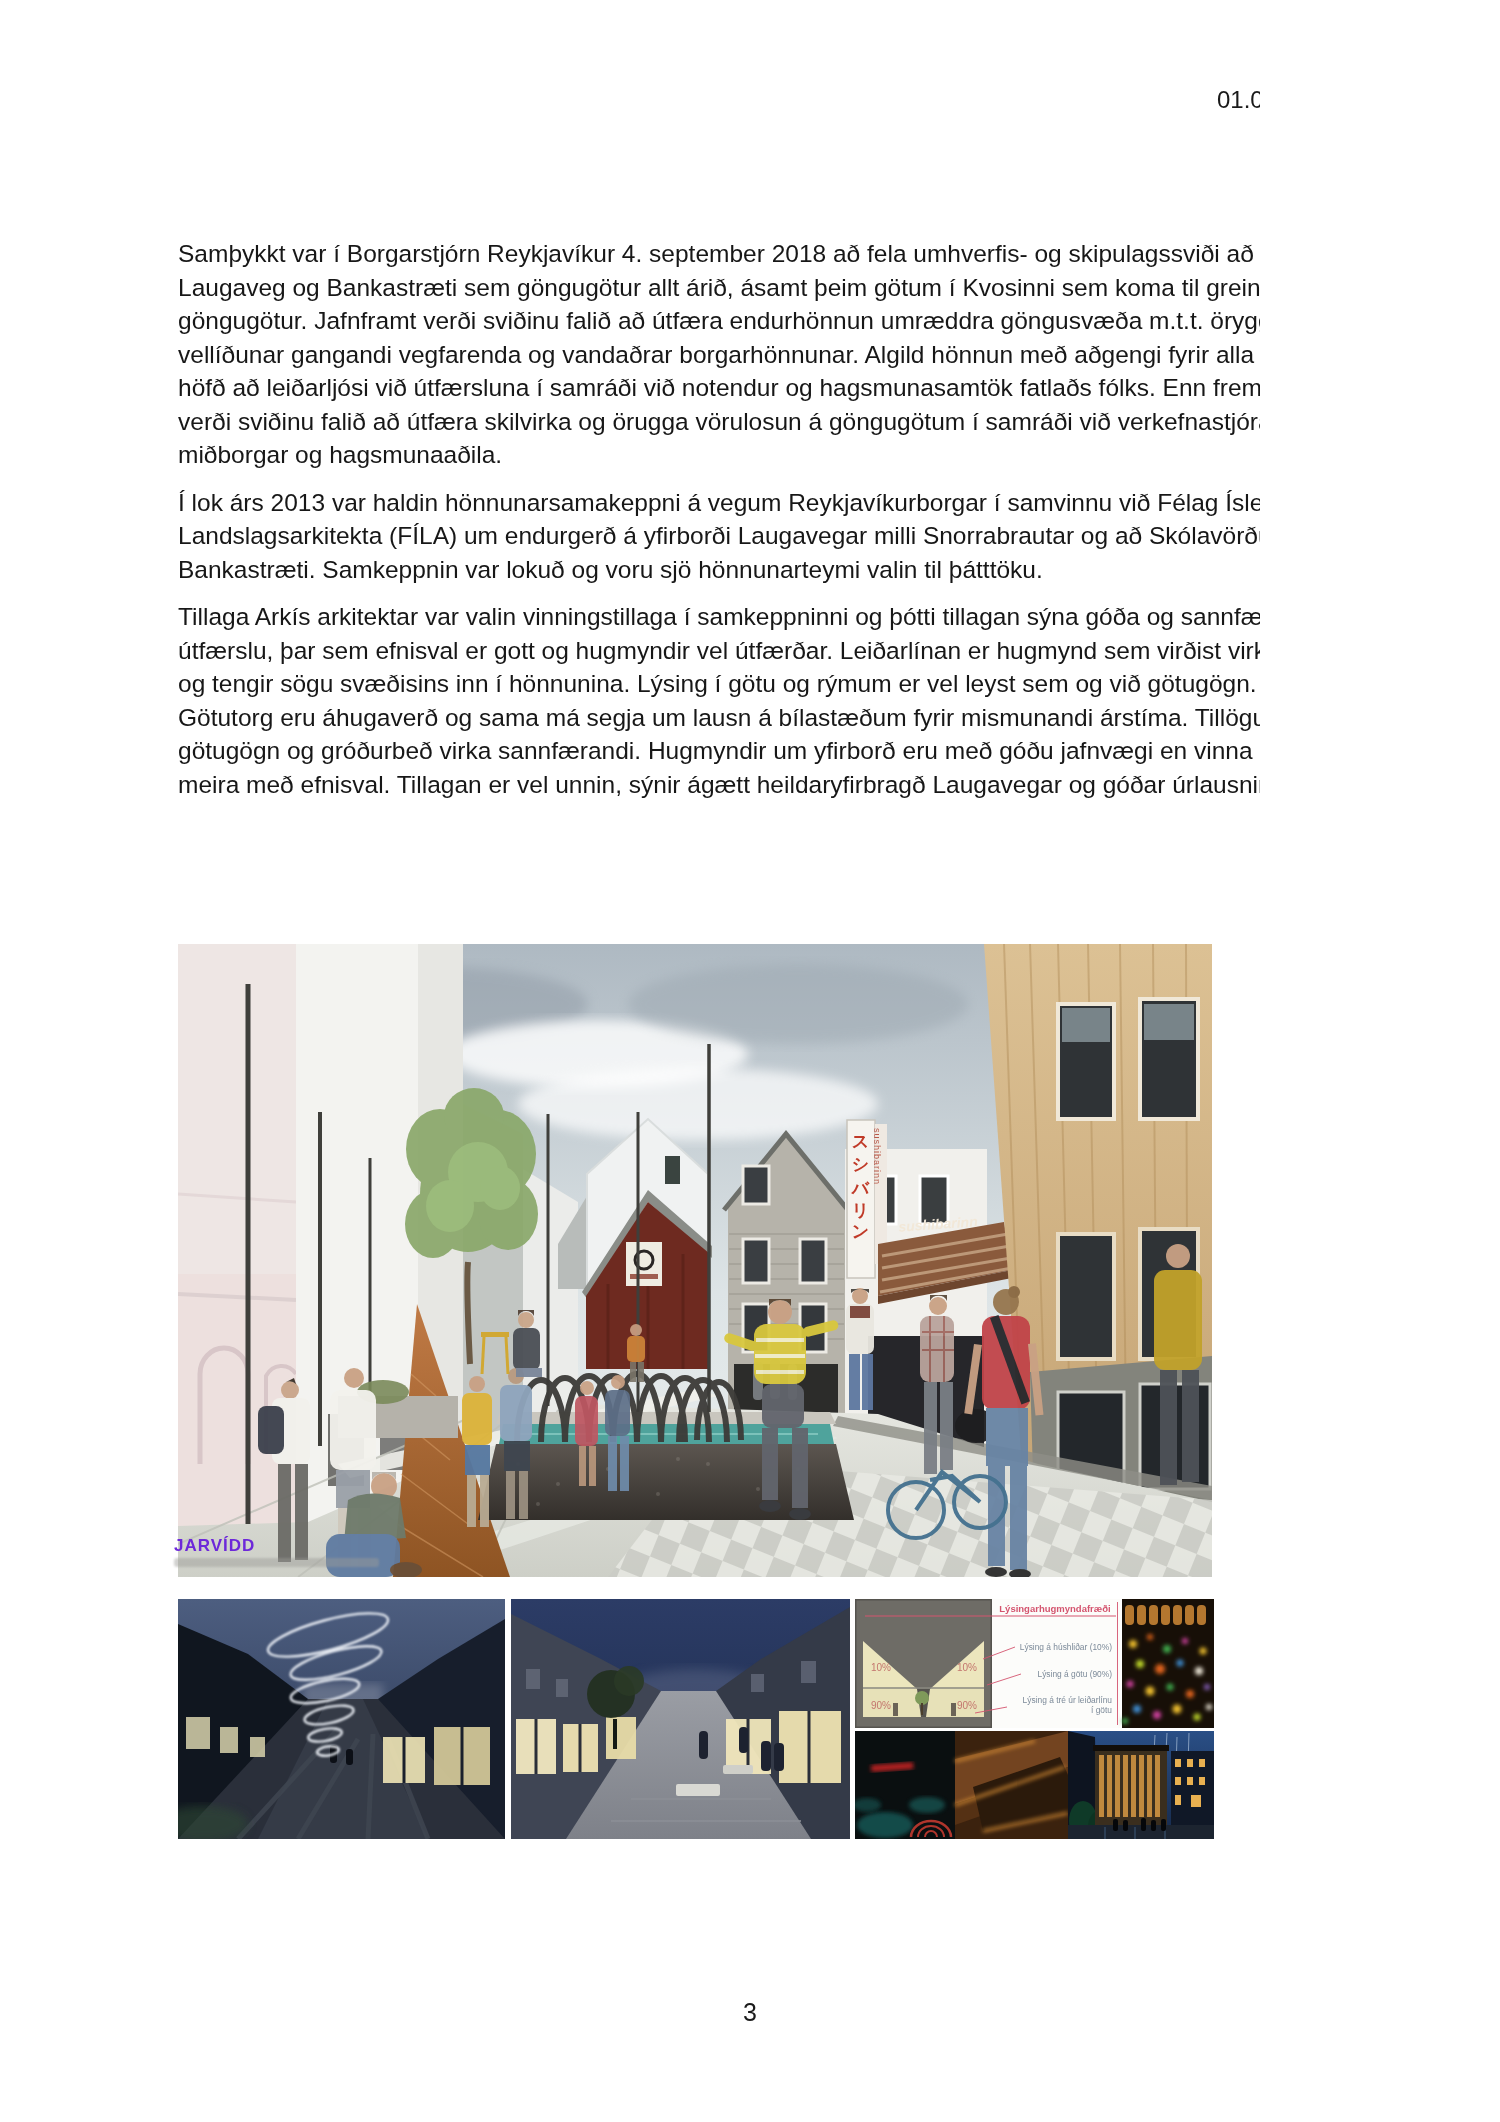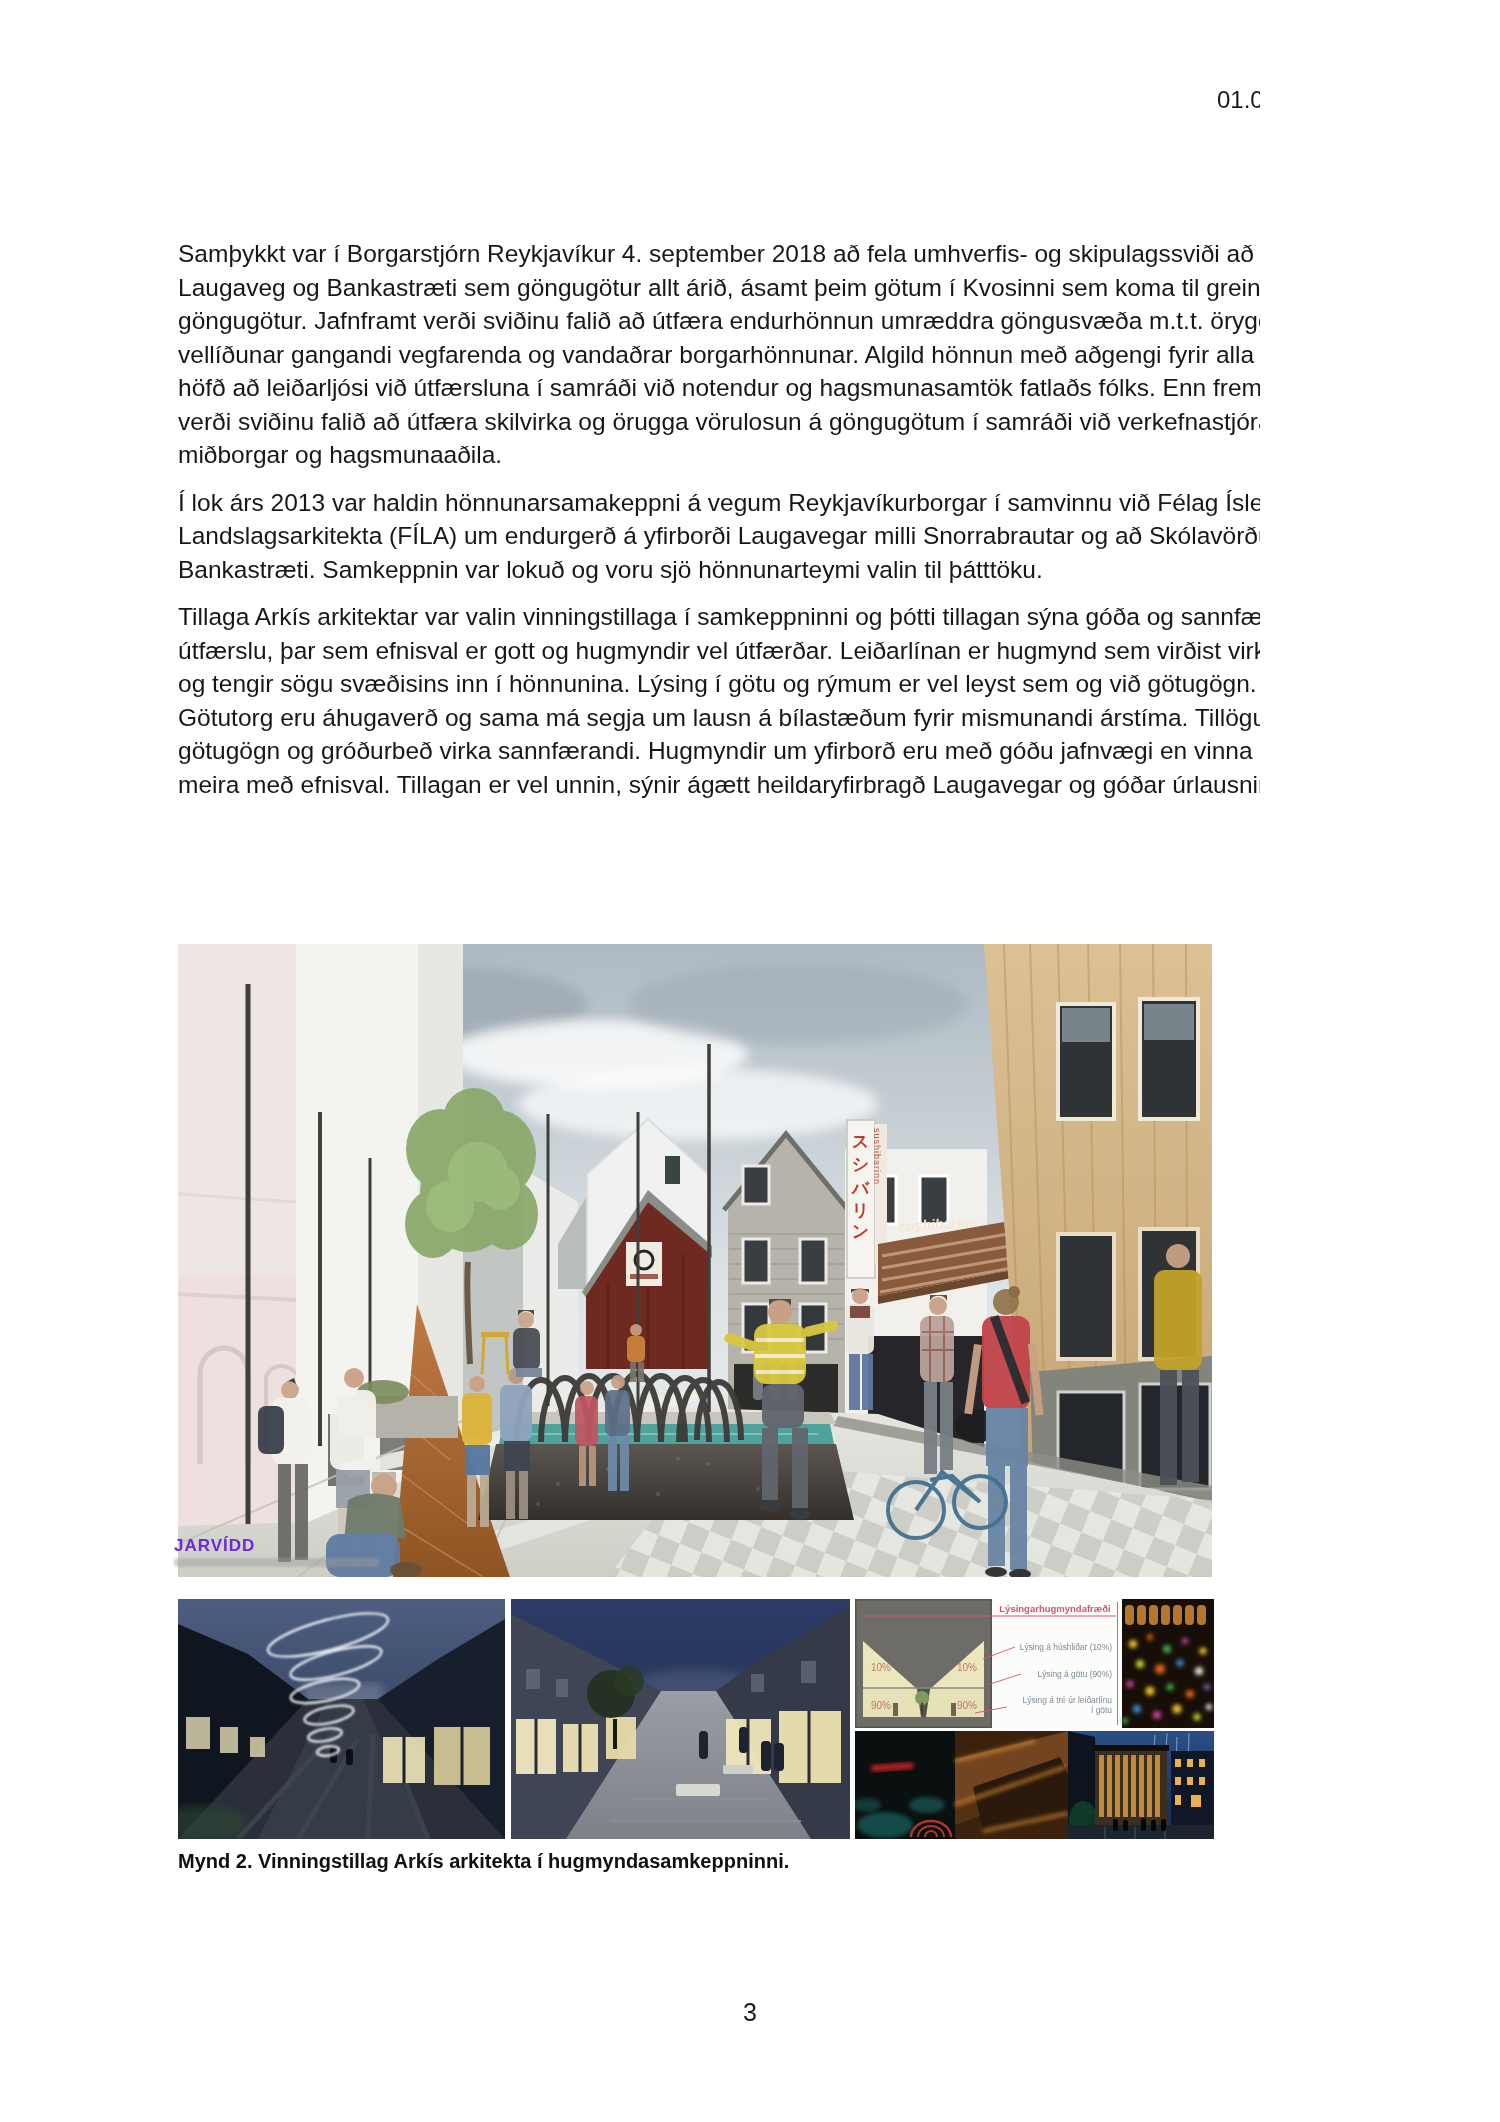--- a/index.html
+++ b/index.html
@@ -668,15 +668,14 @@
           <rect x="258" y="220" width="5" height="12" rx="2"></rect>
             <rect x="268" y="221" width="5" height="11" rx="2"></rect>
           <rect x="286" y="219" width="5" height="13" rx="2"></rect>
             <rect x="296" y="221" width="5" height="11" rx="2"></rect>
           <rect x="306" y="220" width="5" height="12" rx="2"></rect>
         </g>
       </g>
     </svg>
   </div>
 
-  <div class="caption">Mynd 2. Vinningstillag Arkís arkitekta í hugmyndasamkeppninni.</div>
   <div class="pagenum">3</div>
 </div>
 
 </body></html>

